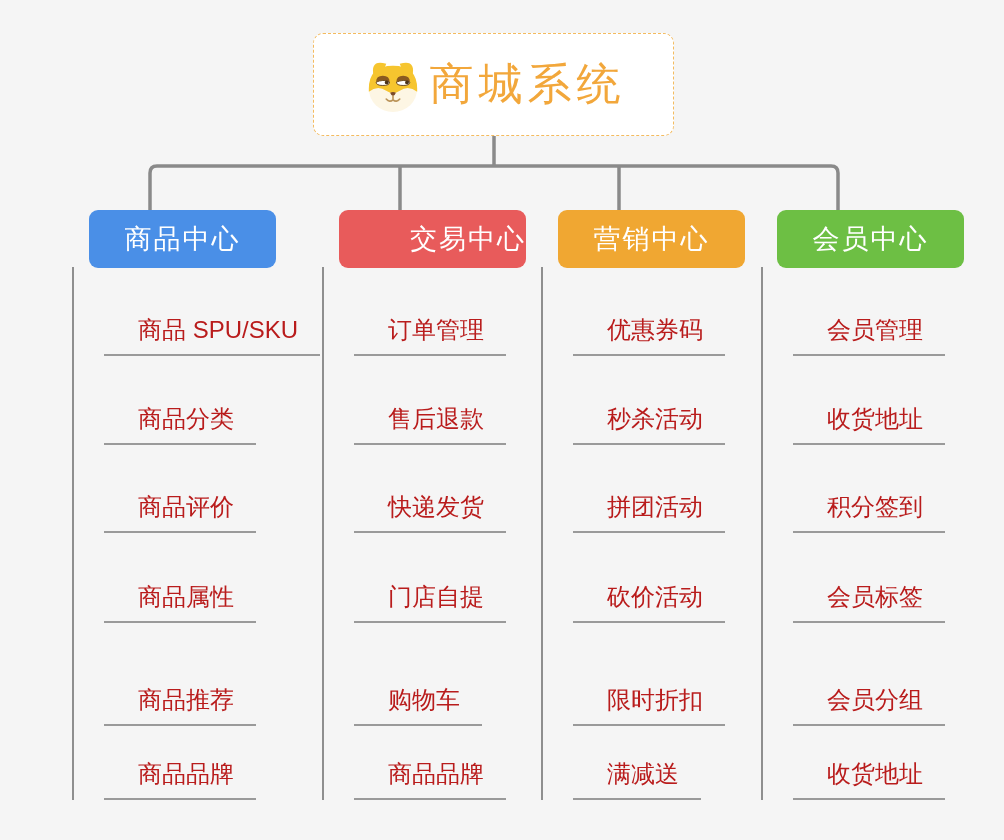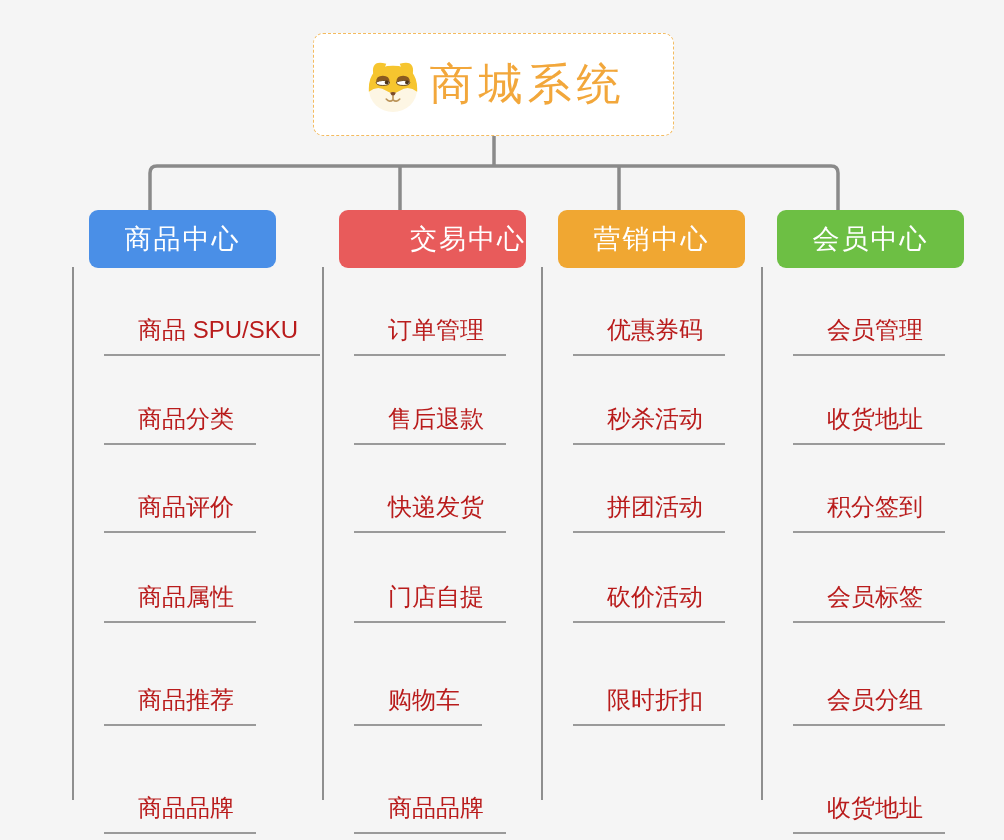--- a/index.html
+++ b/index.html
@@ -51,21 +51,21 @@
   }
   .c0{left:72px;}
   .c1{left:322px;}
   .c2{left:541px;}
   .c3{left:761px;}
   .r0{top:310px;}
   .r1{top:399px;}
   .r2{top:487px;}
   .r3{top:577px;}
   .r4{top:680px;}
-  .r5{top:788px;}
+  .r5{top:754px;}
 </style>
 </head>
 <body>
 
 <div class="canvas" style="background: rgb(245, 245, 245);">
 
   <svg class="connectors" viewBox="0 0 1004 840">
     <path class="tree-path" d="M494 136 L494 167
          M150 211 L150 173 Q150 166 157 166 L831 166 Q838 166 838 173 L838 211
          M400 166 L400 211
@@ -119,20 +119,21 @@
   <div class="leaf c1 r2">快递发货</div>
   <div class="leaf c1 r4">购物车</div>
   <div class="leaf c1 r3">门店自提</div>
   <div class="leaf c1 r5">商品品牌</div>
 
   <div class="leaf c2 r0">优惠券码</div>
   <div class="leaf c2 r1">秒杀活动</div>
   <div class="leaf c2 r2">拼团活动</div>
   <div class="leaf c2 r3">砍价活动</div>
   <div class="leaf c2 r4">限时折扣</div>
+  <div class="leaf c2 r5">满减送</div>
 
   <div class="leaf c3 r0">会员管理</div>
   <div class="leaf c3 r1">收货地址</div>
   <div class="leaf c3 r2">积分签到</div>
   <div class="leaf c3 r3">会员标签</div>
   <div class="leaf c3 r4">会员分组</div>
   <div class="leaf c3 r5">收货地址</div>
 
 </div>
 

